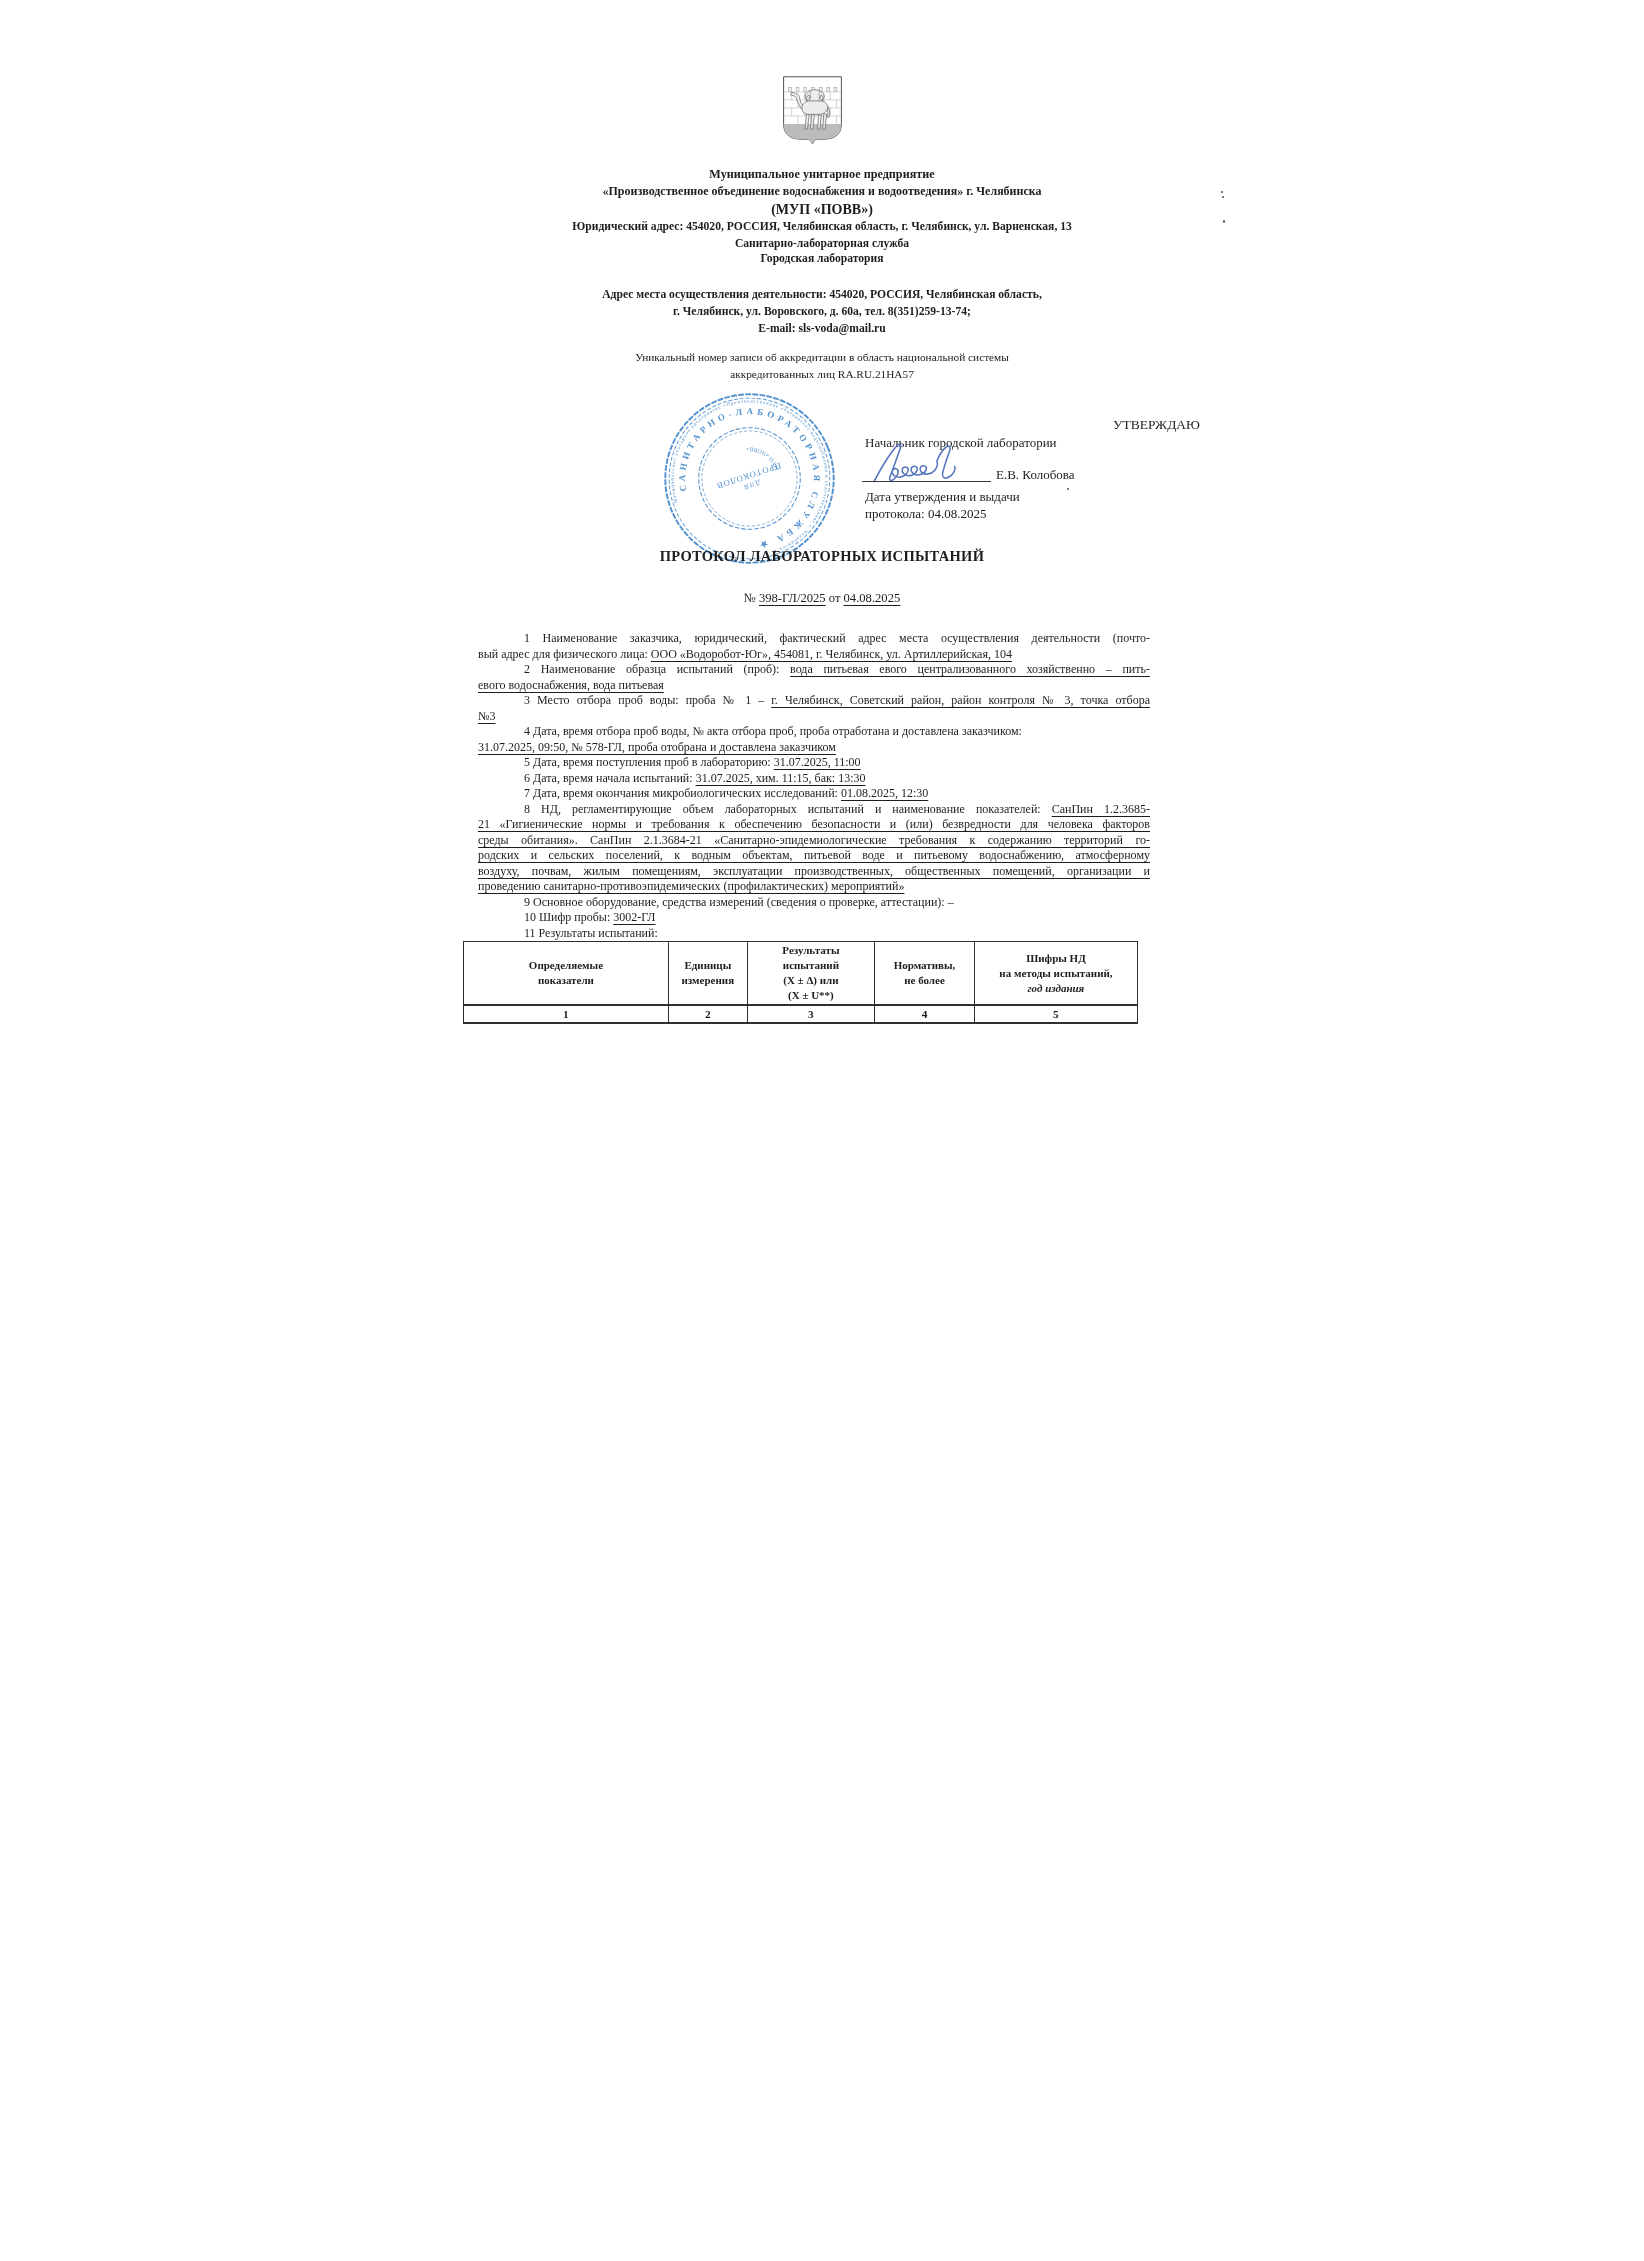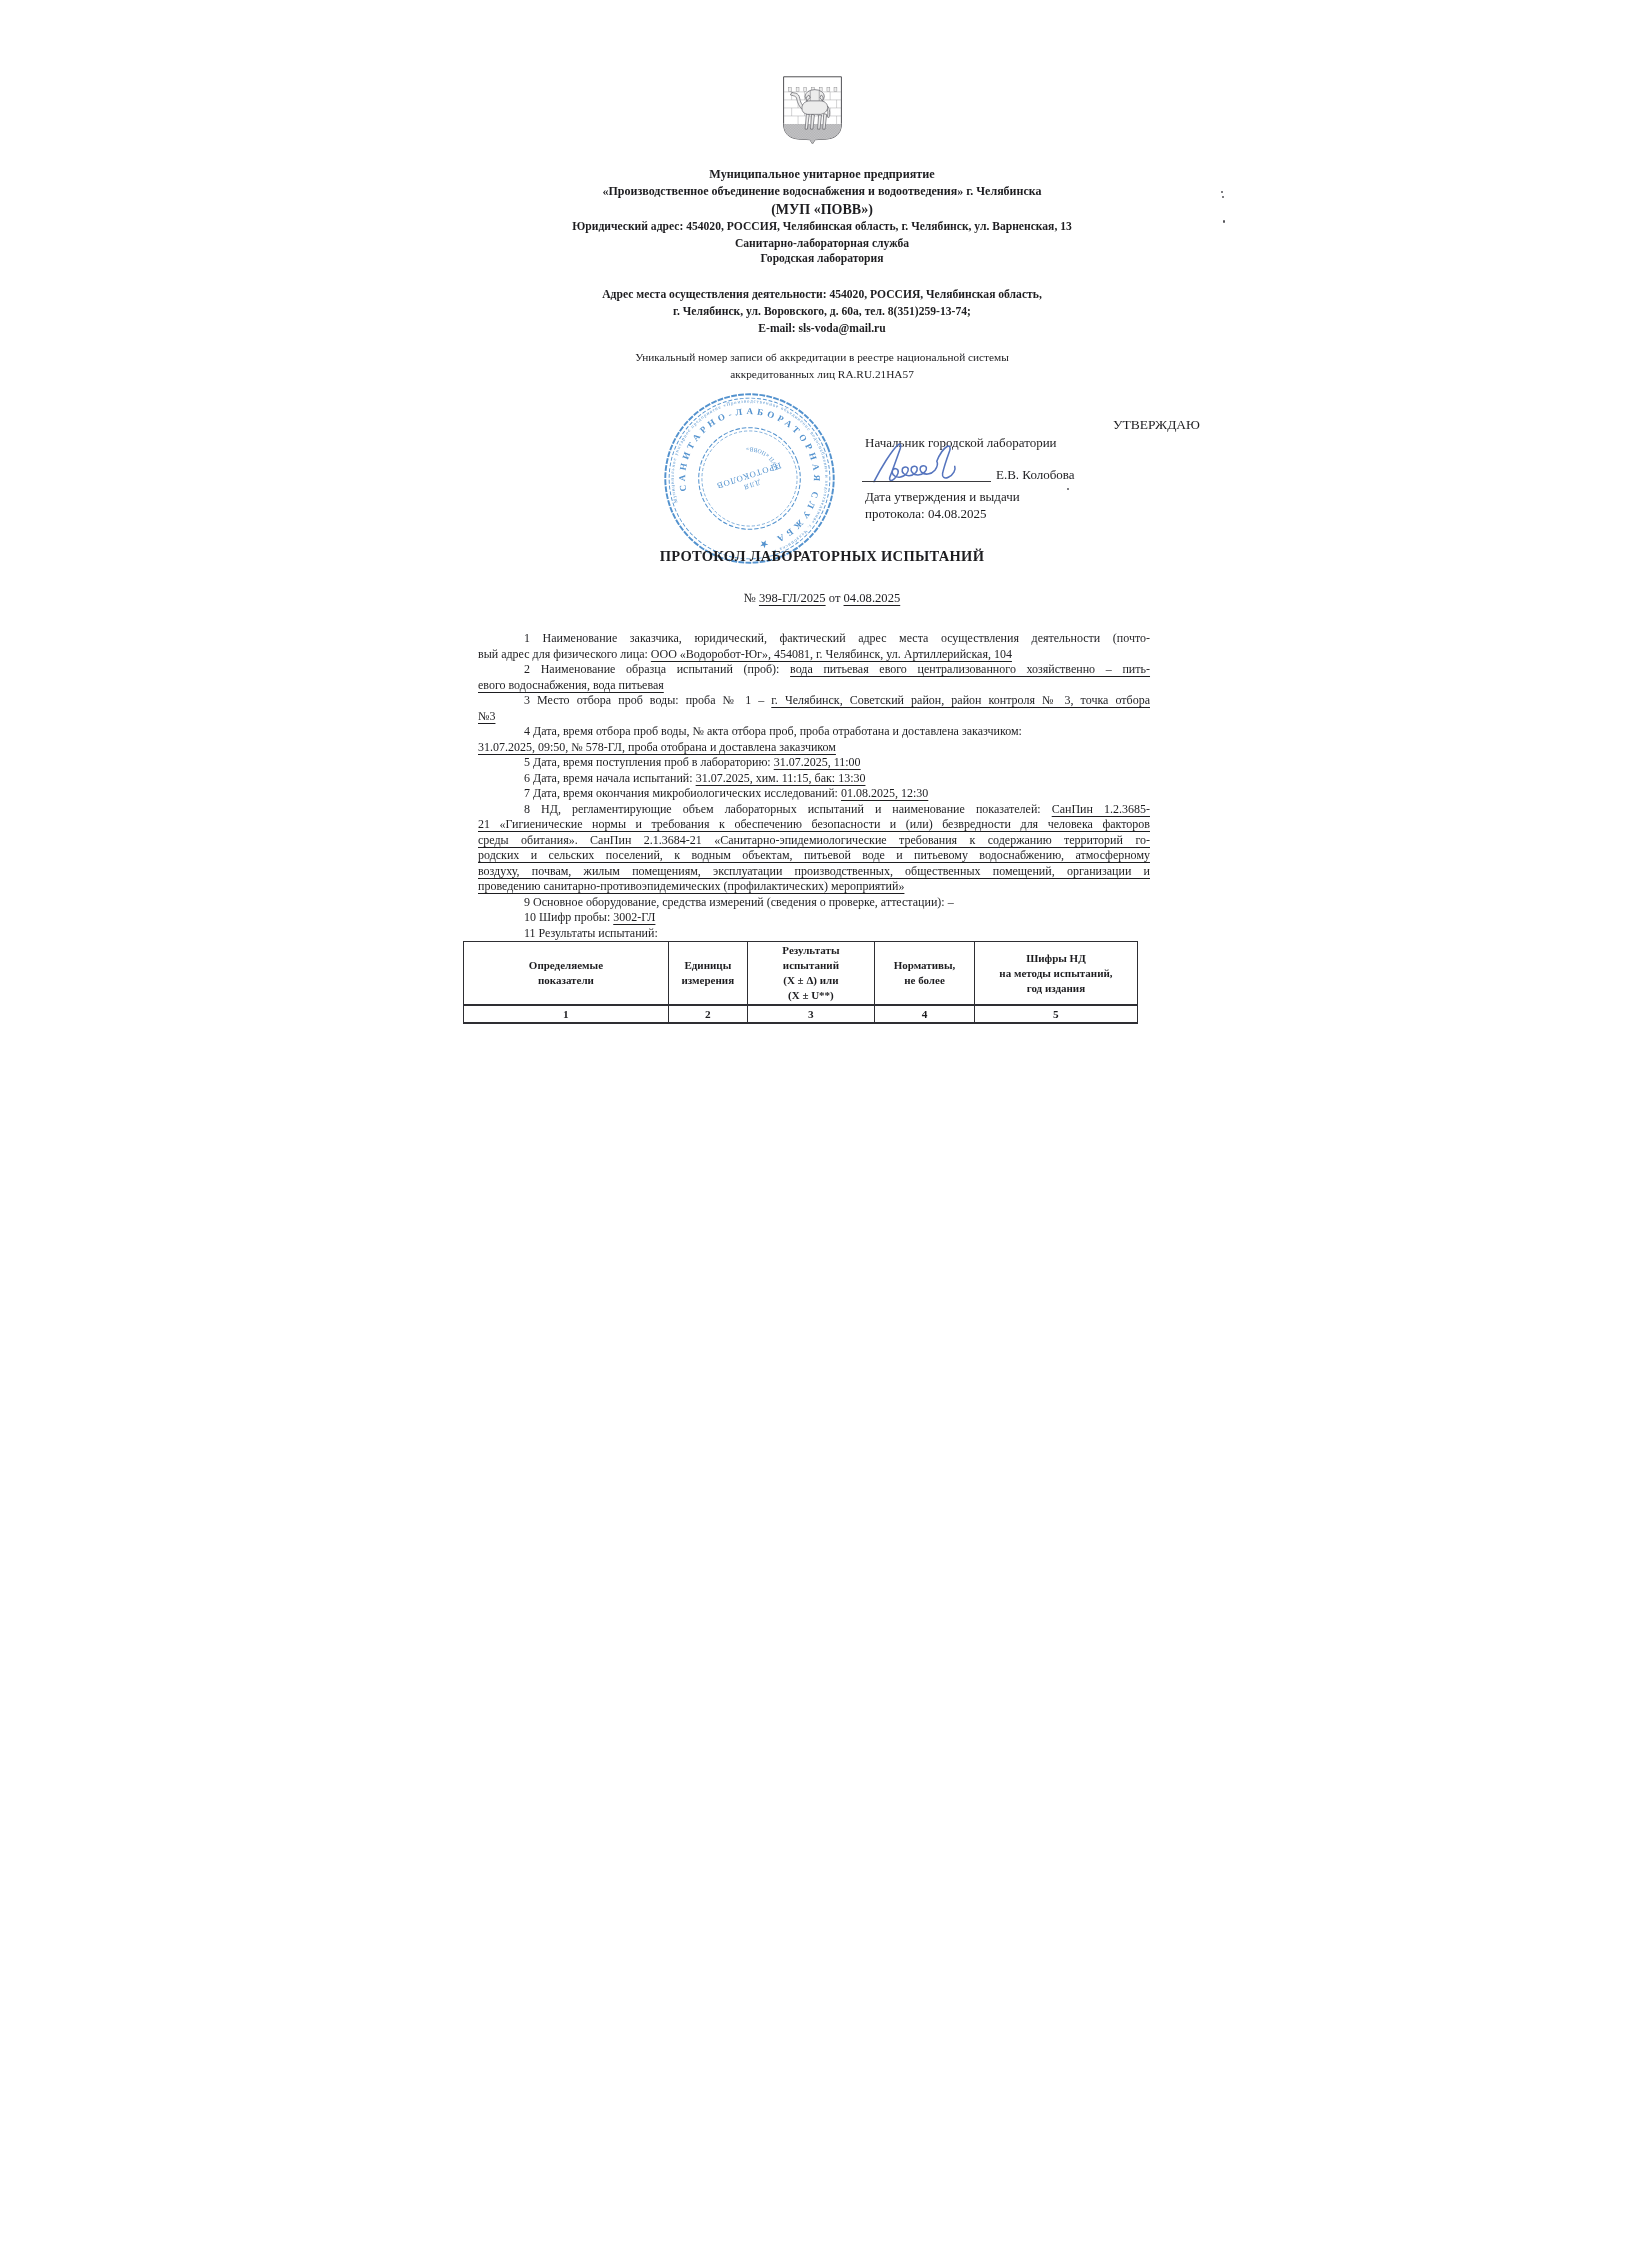--- a/index.html
+++ b/index.html
@@ -5,21 +5,21 @@
 <style>
   html,body { margin:0; padding:0; background:#ffffff; }
   .page {
     position:relative; width:822px; height:1131px; margin:0 auto;
     background:#ffffff; color:#1d1d20;
     font-family:"Liberation Serif","DejaVu Serif",serif;
     overflow:hidden;
   }
   .abs { position:absolute; }
   .ctr { left:0; right:0; text-align:center; }
-  .it { }
+  .it { font-style:italic; }
   .u { text-decoration:underline; text-decoration-thickness:1.3px; text-underline-offset:2.6px; }
 
   
   #org-block      { top:150px;margin-top:16px; }
   #org-block .l1  { font-size:12.2px; line-height:17px; font-weight:bold; }
   #org-block .l2  { font-size:12px; line-height:17px; font-weight:bold; }
   #org-block .l3  { font-size:14px; line-height:19.3px; font-weight:bold; }
   #org-block .l4  { font-size:11.6px; line-height:16px; font-weight:bold; }
   #service-block  { top:236px; font-weight:bold; font-size:11.6px; line-height:15px; }
   #addr-block     { top:286px; font-weight:bold; font-size:11.6px; line-height:17px; }
@@ -143,21 +143,21 @@
     <div>Городская лаборатория</div>
   </div>
 
   <div class="abs ctr" id="addr-block">
     <div>Адрес места осуществления деятельности: 454020, РОССИЯ, Челябинская область,</div>
     <div>г. Челябинск, ул. Воровского, д. 60а, тел. 8(351)259-13-74;</div>
     <div>E-mail: sls-voda@mail.ru</div>
   </div>
 
   <div class="abs ctr" id="accr-block">
-    <div>Уникальный номер записи об аккредитации в реестре национальной системы</div>
+    <div>Уникальный номер записи об аккредитации в область национальной системы</div>
     <div>аккредитованных лиц RA.RU.21НА57</div>
   </div>
 
   <div class="abs" id="stamp">
     <svg width="171" height="171" viewBox="0 0 266 266" style="opacity:.82">
       <defs>
         <path id="ringPath" d="M33,133 A100,100 0 1 1 233,133 A100,100 0 1 1 33,133"></path>
         <path id="outerPath" d="M15,133 A118,118 0 1 1 251,133 A118,118 0 1 1 15,133"></path>
         <path id="innerArc" d="M85,133 A48,48 0 0 0 181,133"></path>
       </defs>

